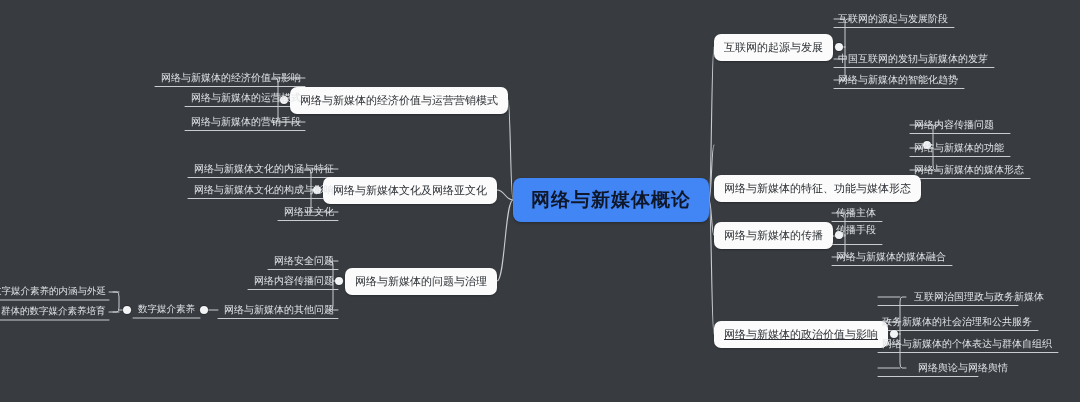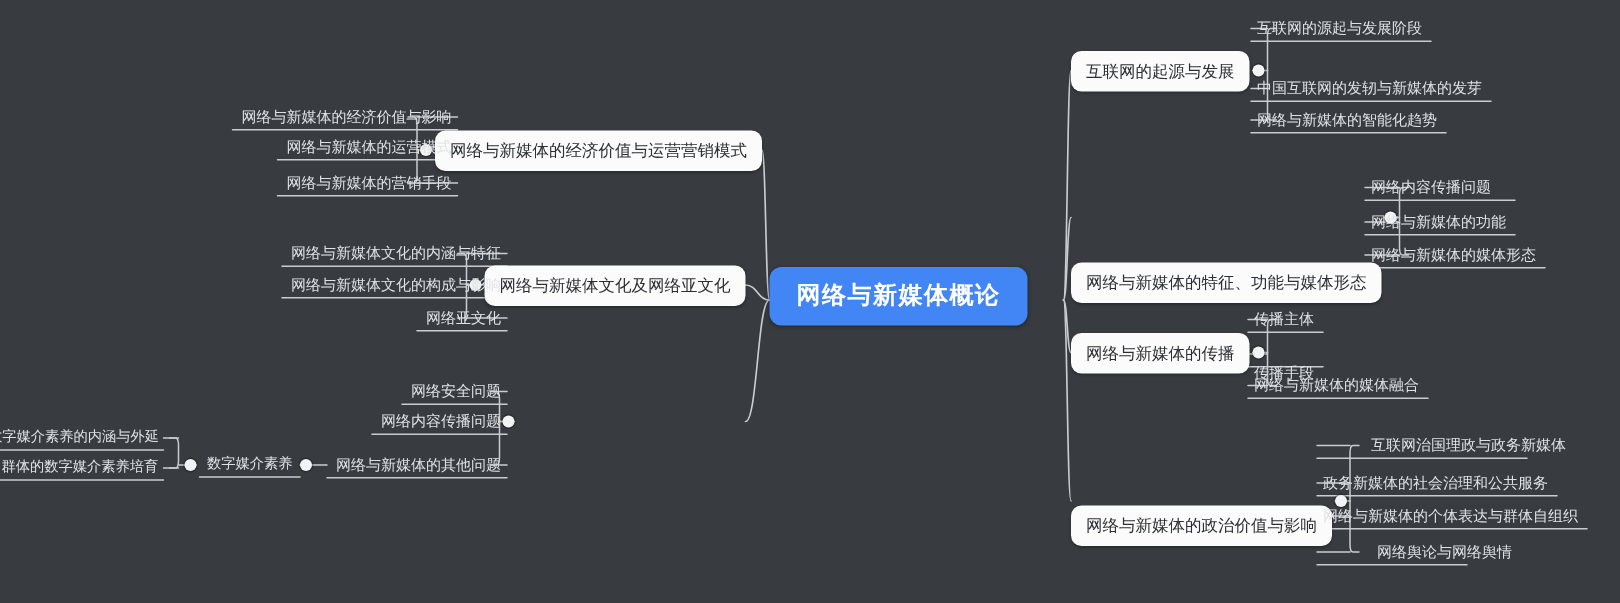--- a/index.html
+++ b/index.html
@@ -8,23 +8,23 @@
     background:#383c41;
     font-family:"Liberation Sans","DejaVu Sans",sans-serif;
   }
   #canvas{position:relative;width:1080px;height:402px;}
   #links{position:absolute;left:0;top:0;width:1080px;height:402px;pointer-events:none;}
 
   
   .node{position:absolute;white-space:nowrap;box-sizing:border-box;}
 
   .root{
-    background:#4285f4;color:#ffffff;
+    background:#4285f4;color:#0f172a;
     border-radius:8px;
-    font-size:16px;font-weight:700;
+    font-size:19px;font-weight:700;
     padding:9px 18px;
     letter-spacing:1px;
     box-shadow:0 1px 3px rgba(0,0,0,.35);
   }
   .branch{
     background:#fbfbfb;color:#2b2f33;
     border-radius:7px;
     font-size:11px;
     padding:6px 10px;
     box-shadow:0 1px 2px rgba(0,0,0,.3);
@@ -138,38 +138,39 @@
     <div class="node leaf" style="left: 832px; top: 10px;">互联网的源起与发展阶段</div>
     <div class="node leaf" style="left: 832px; top: 71px;">网络与新媒体的智能化趋势</div>
     <div class="node branch" style="left: 714px; top: 132px; margin-top: 43px;">网络与新媒体的特征、功能与媒体形态</div>
     <div class="toggle" style="left: 923px; top: 141px;"></div>
     <div class="node leaf" style="left: 908px; top: 116px;">网络内容传播问题</div>
     <div class="node leaf" style="left: 908px; top: 139px;">网络与新媒体的功能</div>
     <div class="node leaf" style="left: 908px; top: 161px; text-align: center;">网络与新媒体的媒体形态</div>
     <div class="node branch" style="left: 714px; top: 222px;">网络与新媒体的传播</div>
     <div class="toggle" style="left: 835px; top: 231px;"></div>
     <div class="node leaf" style="left: 830px; top: 204px;">传播主体</div>
-    <div class="node leaf" style="left: 830px; top: 240px;">传播手段</div>
+    <div class="node leaf" style="left: 830px; top: 221px;">传播手段</div>
     <div class="node leaf" style="left: 830px; top: 248px;">网络与新媒体的媒体融合</div>
-    <div class="node branch" style="left: 714px; top: 337px;">网络与新媒体的政治价值与影响</div>
+    <div class="node branch" style="left: 714px; top: 321px; text-decoration: underline;">网络与新媒体的政治价值与影响</div>
     <div class="toggle" style="left: 890px; top: 330px;"></div>
     <div class="node leaf" style="left: 908px; top: 288px;">互联网治国理政与政务新媒体</div>
     <div class="node leaf" style="left: 876px; top: 313px;">政务新媒体的社会治理和公共服务</div>
     <div class="node leaf" style="left: 876px; top: 335px;">网络与新媒体的个体表达与群体自组织</div>
     <div class="node leaf" style="left: 876px; top: 359px; margin-left: 36px;">网络舆论与网络舆情</div>
     <div class="node branch" style="left: 290px; top: 87px;">网络与新媒体的经济价值与运营营销模式</div>
     <div class="toggle" style="left: 280px; top: 96px;"></div>
     <div class="node leaf" style="left: 155px; top: 69px;">网络与新媒体的经济价值与影响</div>
     <div class="node leaf" style="left: 185px; top: 89px;">网络与新媒体的运营模式</div>
     <div class="node leaf" style="left: 185px; top: 113px;">网络与新媒体的营销手段</div>
     <div class="node branch" style="left: 323px; top: 177px;">网络与新媒体文化及网络亚文化</div>
     <div class="toggle" style="left: 313px; top: 186px;"></div>
     <div class="node leaf" style="left: 188px; top: 160px;">网络与新媒体文化的内涵与特征</div>
     <div class="node leaf" style="left: 188px; top: 181px;">网络与新媒体文化的构成与影响</div>
     <div class="node leaf" style="left: 278px; top: 203px;">网络亚文化</div>
+    <div class="node branch" style="left: 345px; top: 268px;">网络与新媒体的问题与治理</div>
     <div class="toggle" style="left: 335px; top: 277px;"></div>
     <div class="node leaf" style="left: 268px; top: 252px;">网络安全问题</div>
     <div class="node leaf" style="left: 248px; top: 272px;">网络内容传播问题</div>
     <div class="node leaf" style="left: 218px; top: 301px;">网络与新媒体的其他问题</div>
     <div class="node sub" style="left: 133px; top: 301px;">数字媒介素养</div>
     <div class="toggle" style="left: 200px; top: 306px;"></div>
     <div class="toggle" style="left: 123px; top: 306px;"></div>
     <div class="node sub" style="left: -13px; top: 283px;">数字媒介素养的内涵与外延</div>
     <div class="node sub" style="left: -23px; top: 303px;">不同群体的数字媒介素养培育</div>
   </div>

